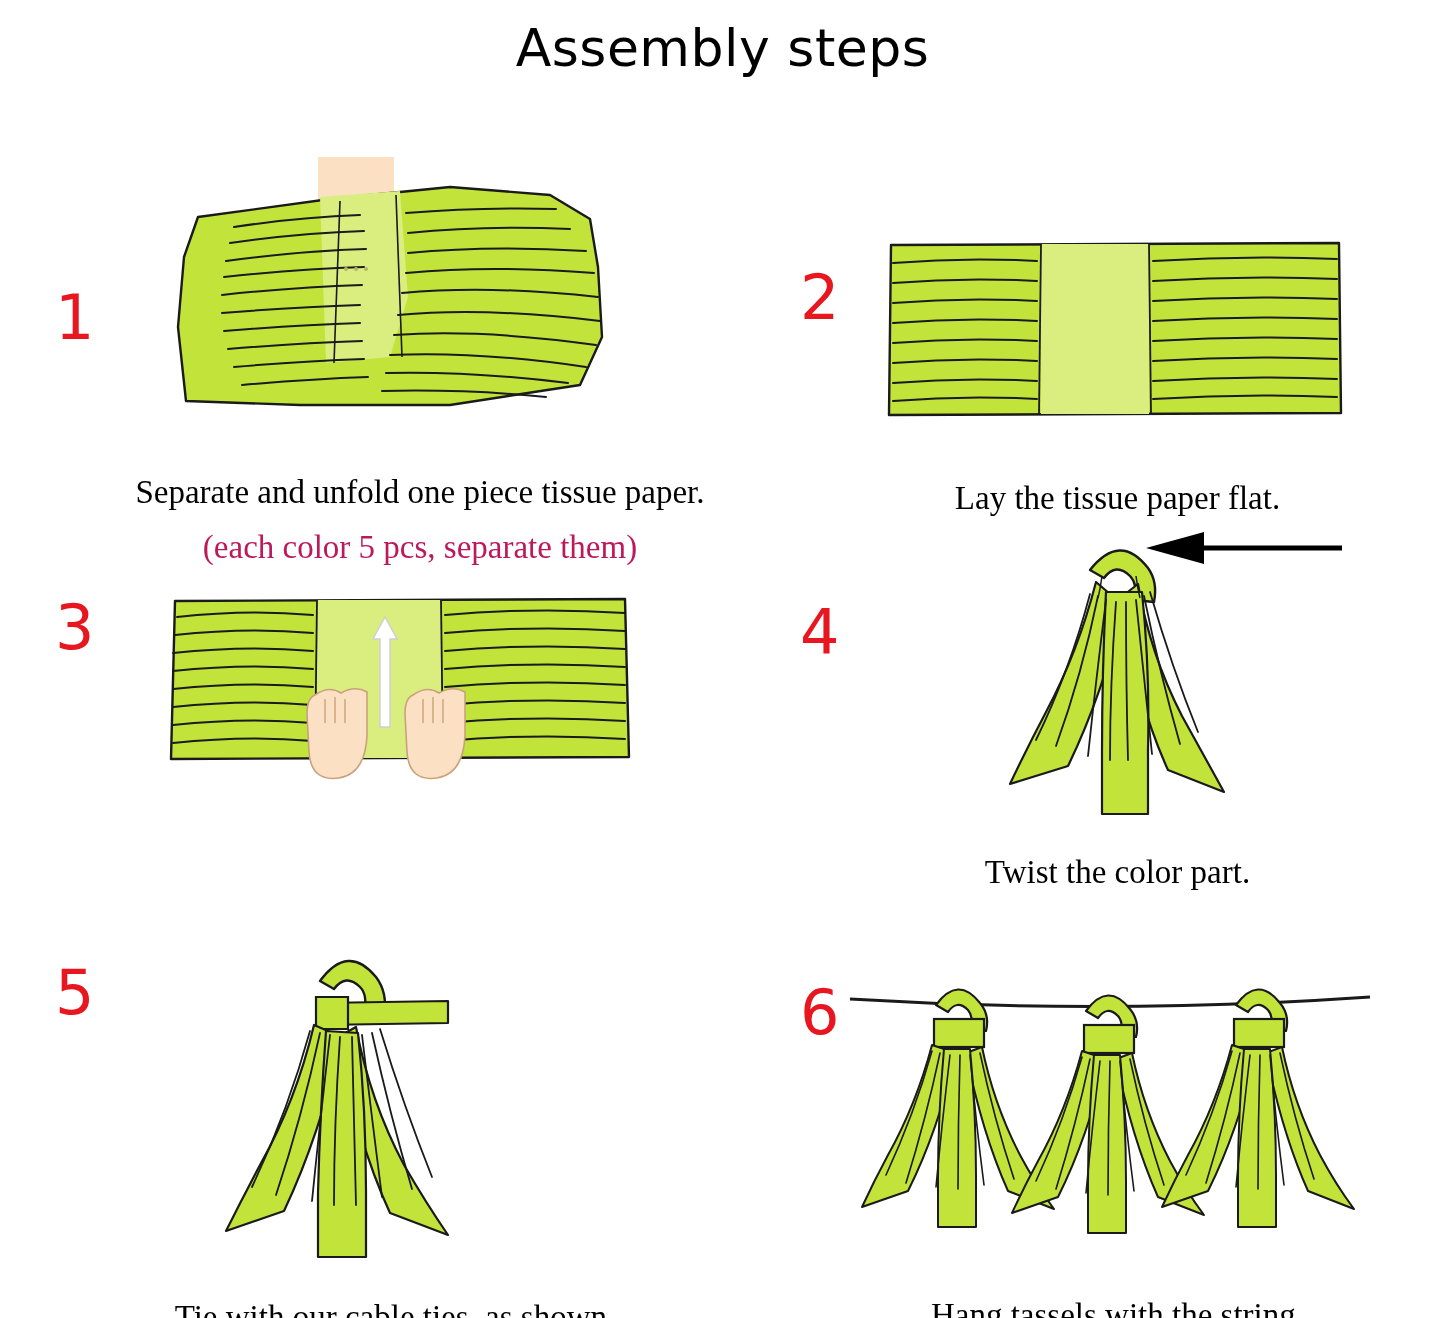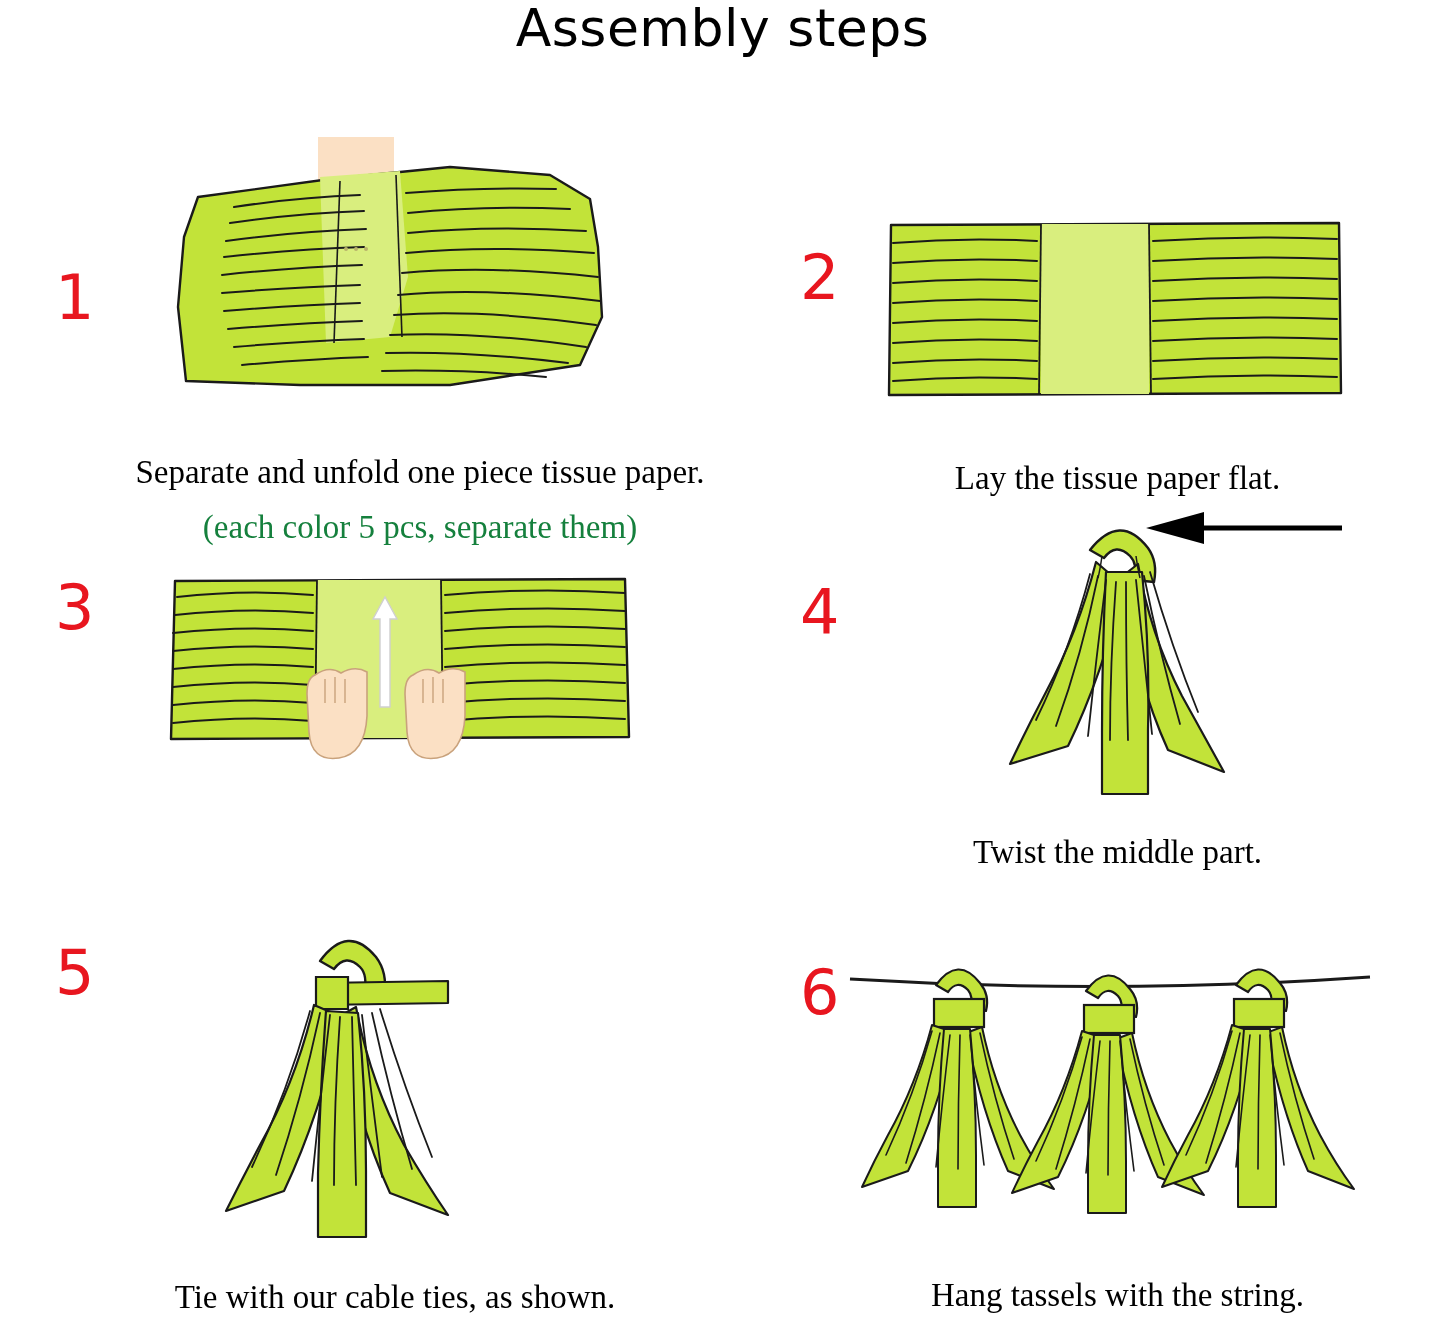--- a/index.html
+++ b/index.html
@@ -13,21 +13,21 @@
     font-family: "Liberation Sans", sans-serif;
     color: #000000;
     overflow: hidden;
     position: relative;
   }
   .page-title {
     text-align: center;
     font-size: 52px;
     font-weight: normal;
     letter-spacing: 0.5px;
-    margin: 0 0 0 0;
+    margin: 20px 0 0 0;
     padding: 0;
     line-height: 1.1;
     font-family: "DejaVu Sans", sans-serif;
   }
   .steps-grid {
     position: relative;
     width: 1445px;
     height: 1260px;
   }
   .step {
@@ -47,21 +47,21 @@
   .caption {
     position: absolute;
     text-align: center;
     font-size: 33px;
     line-height: 1.25;
     font-family: Liberation Serif, serif;
     color: #000000;
     white-space: nowrap;
   }
   .caption.red {
-    color: #15803d;
+    color: #be185d;
   }
 
   
   #step1 { left: 0; top: 60px; width: 840px; height: 360px; }
   #step1 .step-number { left: 55px; top: 150px; }
   #step1 .step-figure { left: 150px; top: 20px; }
 
   #step2 { left: 790px; top: 60px; width: 655px; height: 360px; }
   #step2 .step-number { left: 10px; top: 130px; }
   #step2 .step-figure { left: 95px; top: 100px; }
@@ -358,17 +358,17 @@
             <path d="M440 86 q14 66 34 126"></path>
           </g>
         </g>
       </svg>
     </div>
   </div>
 
   <div class="caption" id="cap1">Separate and unfold one piece tissue paper.</div>
   <div class="caption red" id="cap1b">(each color 5 pcs, separate them)</div>
   <div class="caption" id="cap2">Lay the tissue paper flat.</div>
-  <div class="caption" id="cap4">Twist the middle part.</div>
+  <div class="caption" id="cap4">Twist the color part.</div>
   <div class="caption" id="cap5">Tie with our cable ties, as shown.</div>
   <div class="caption" id="cap6">Hang tassels with the string.</div>
 
 </div>
 
 </body></html>

